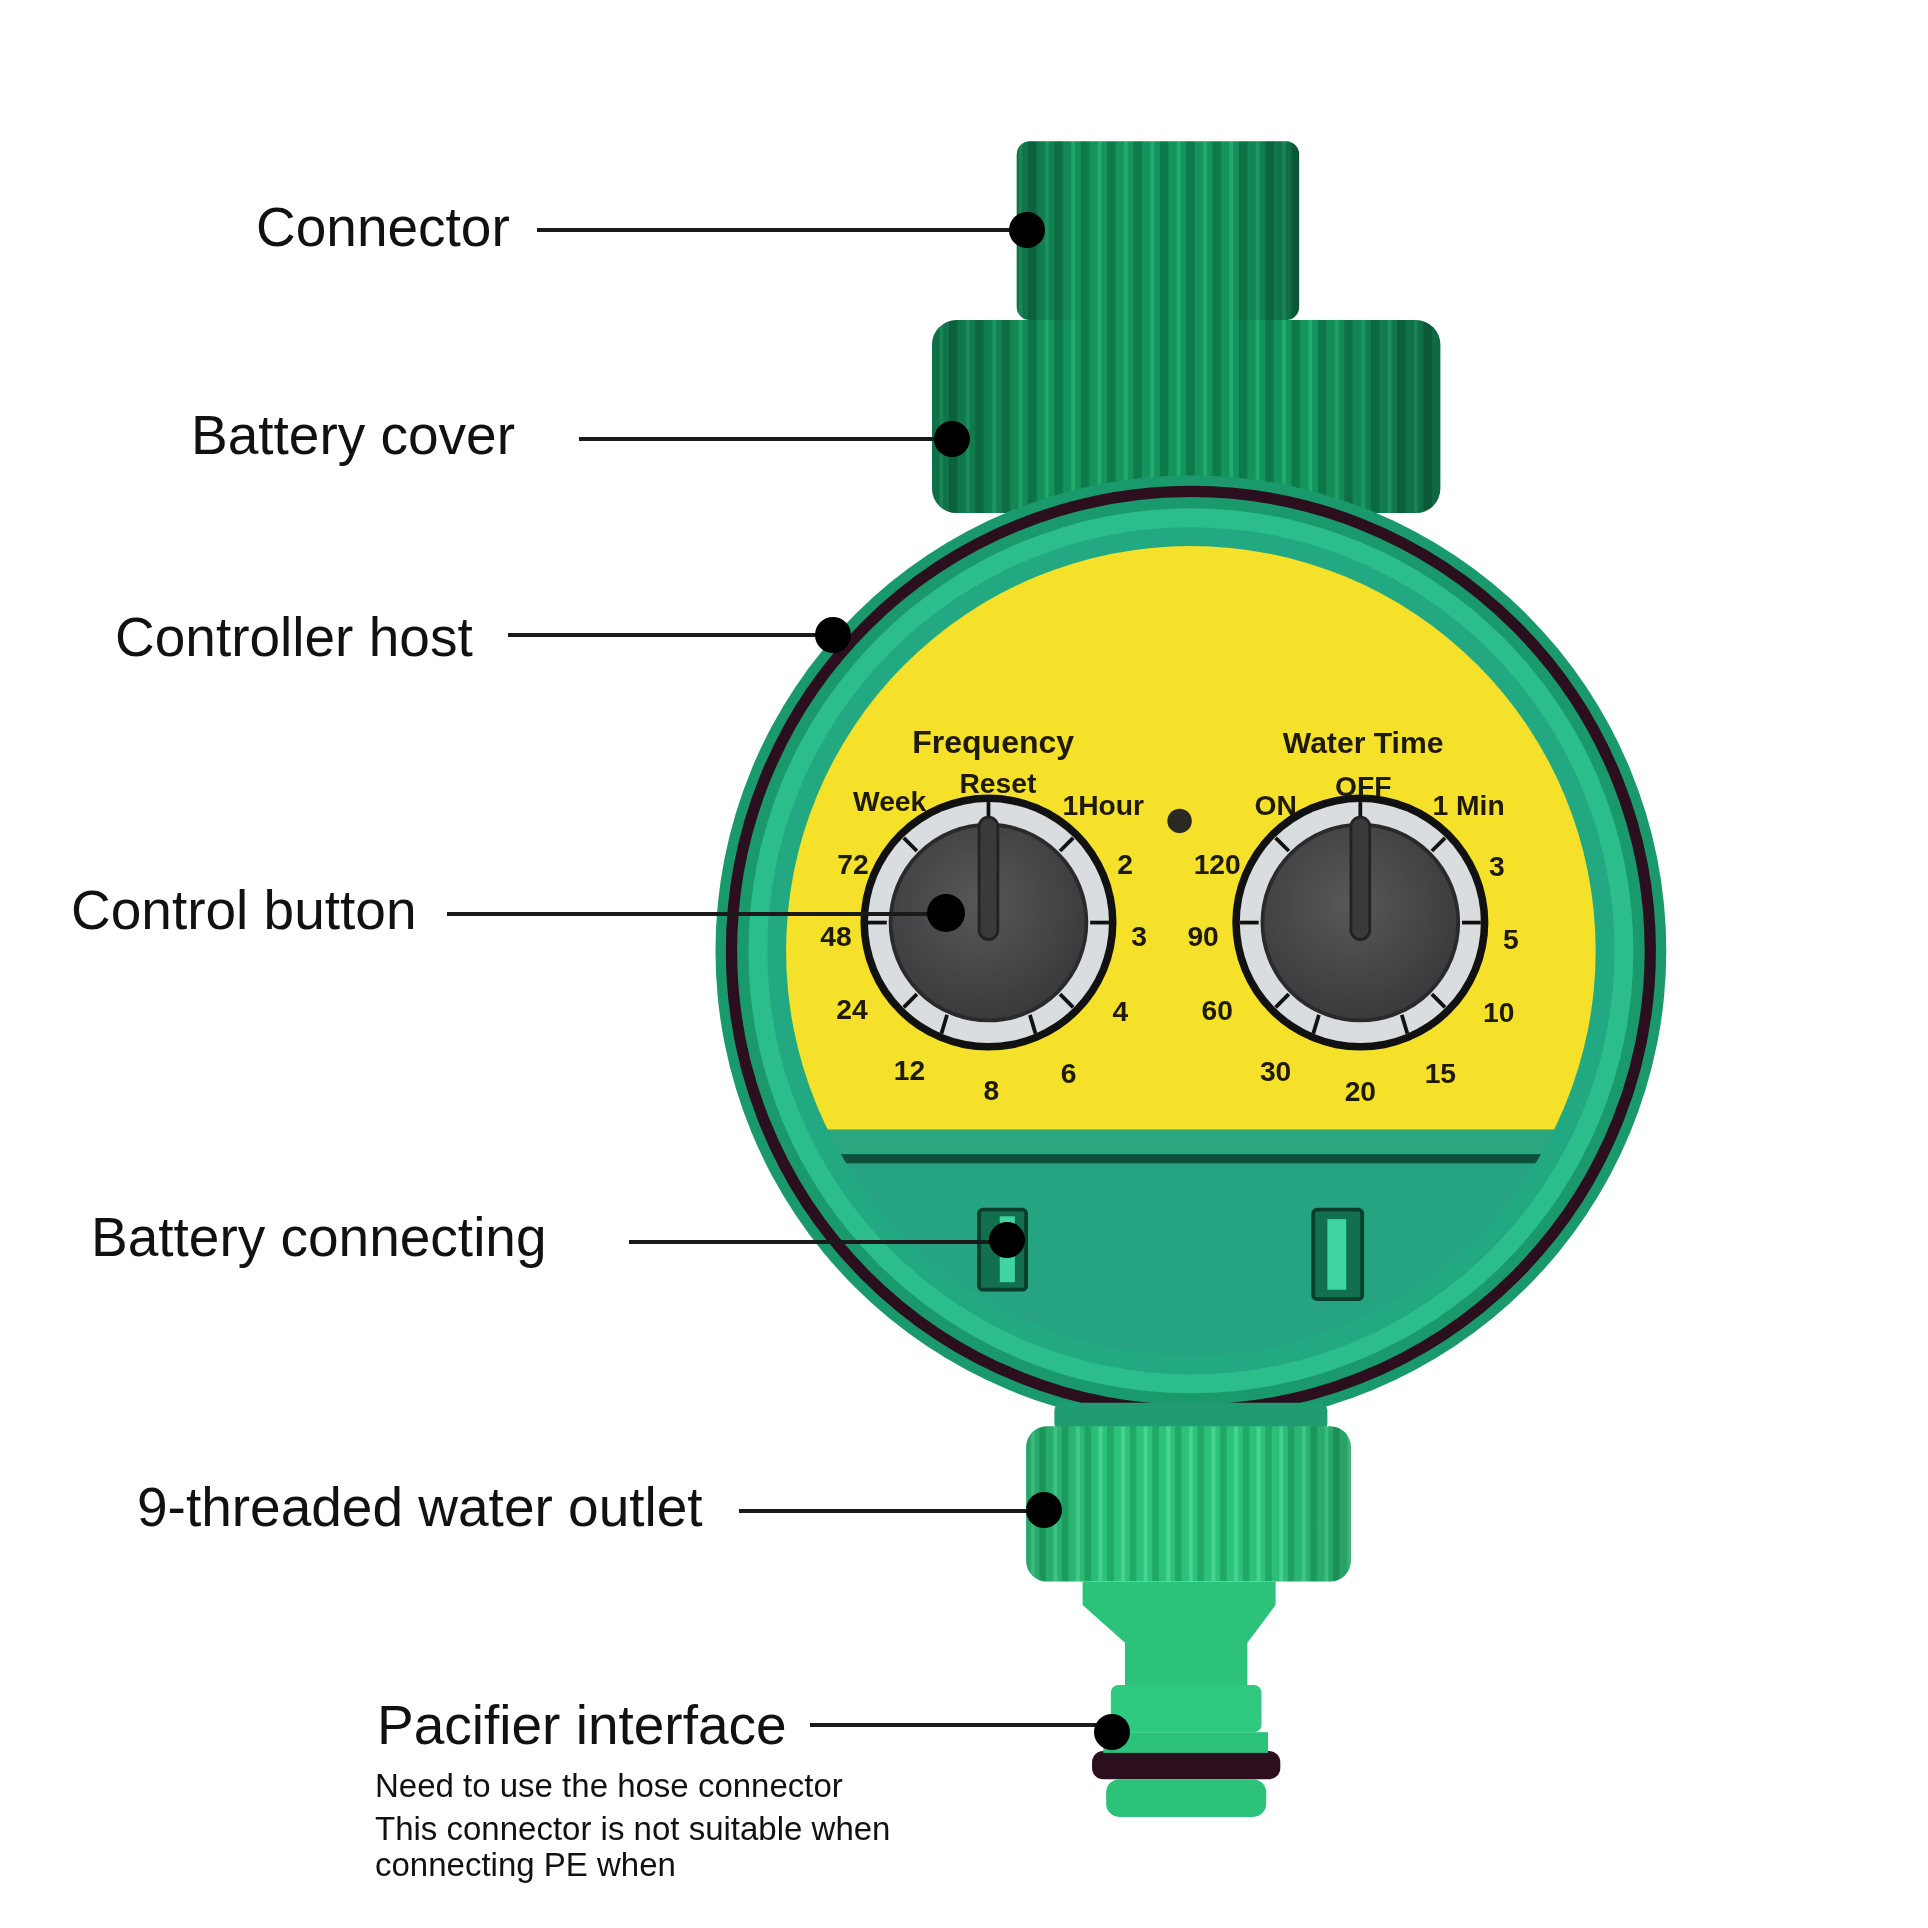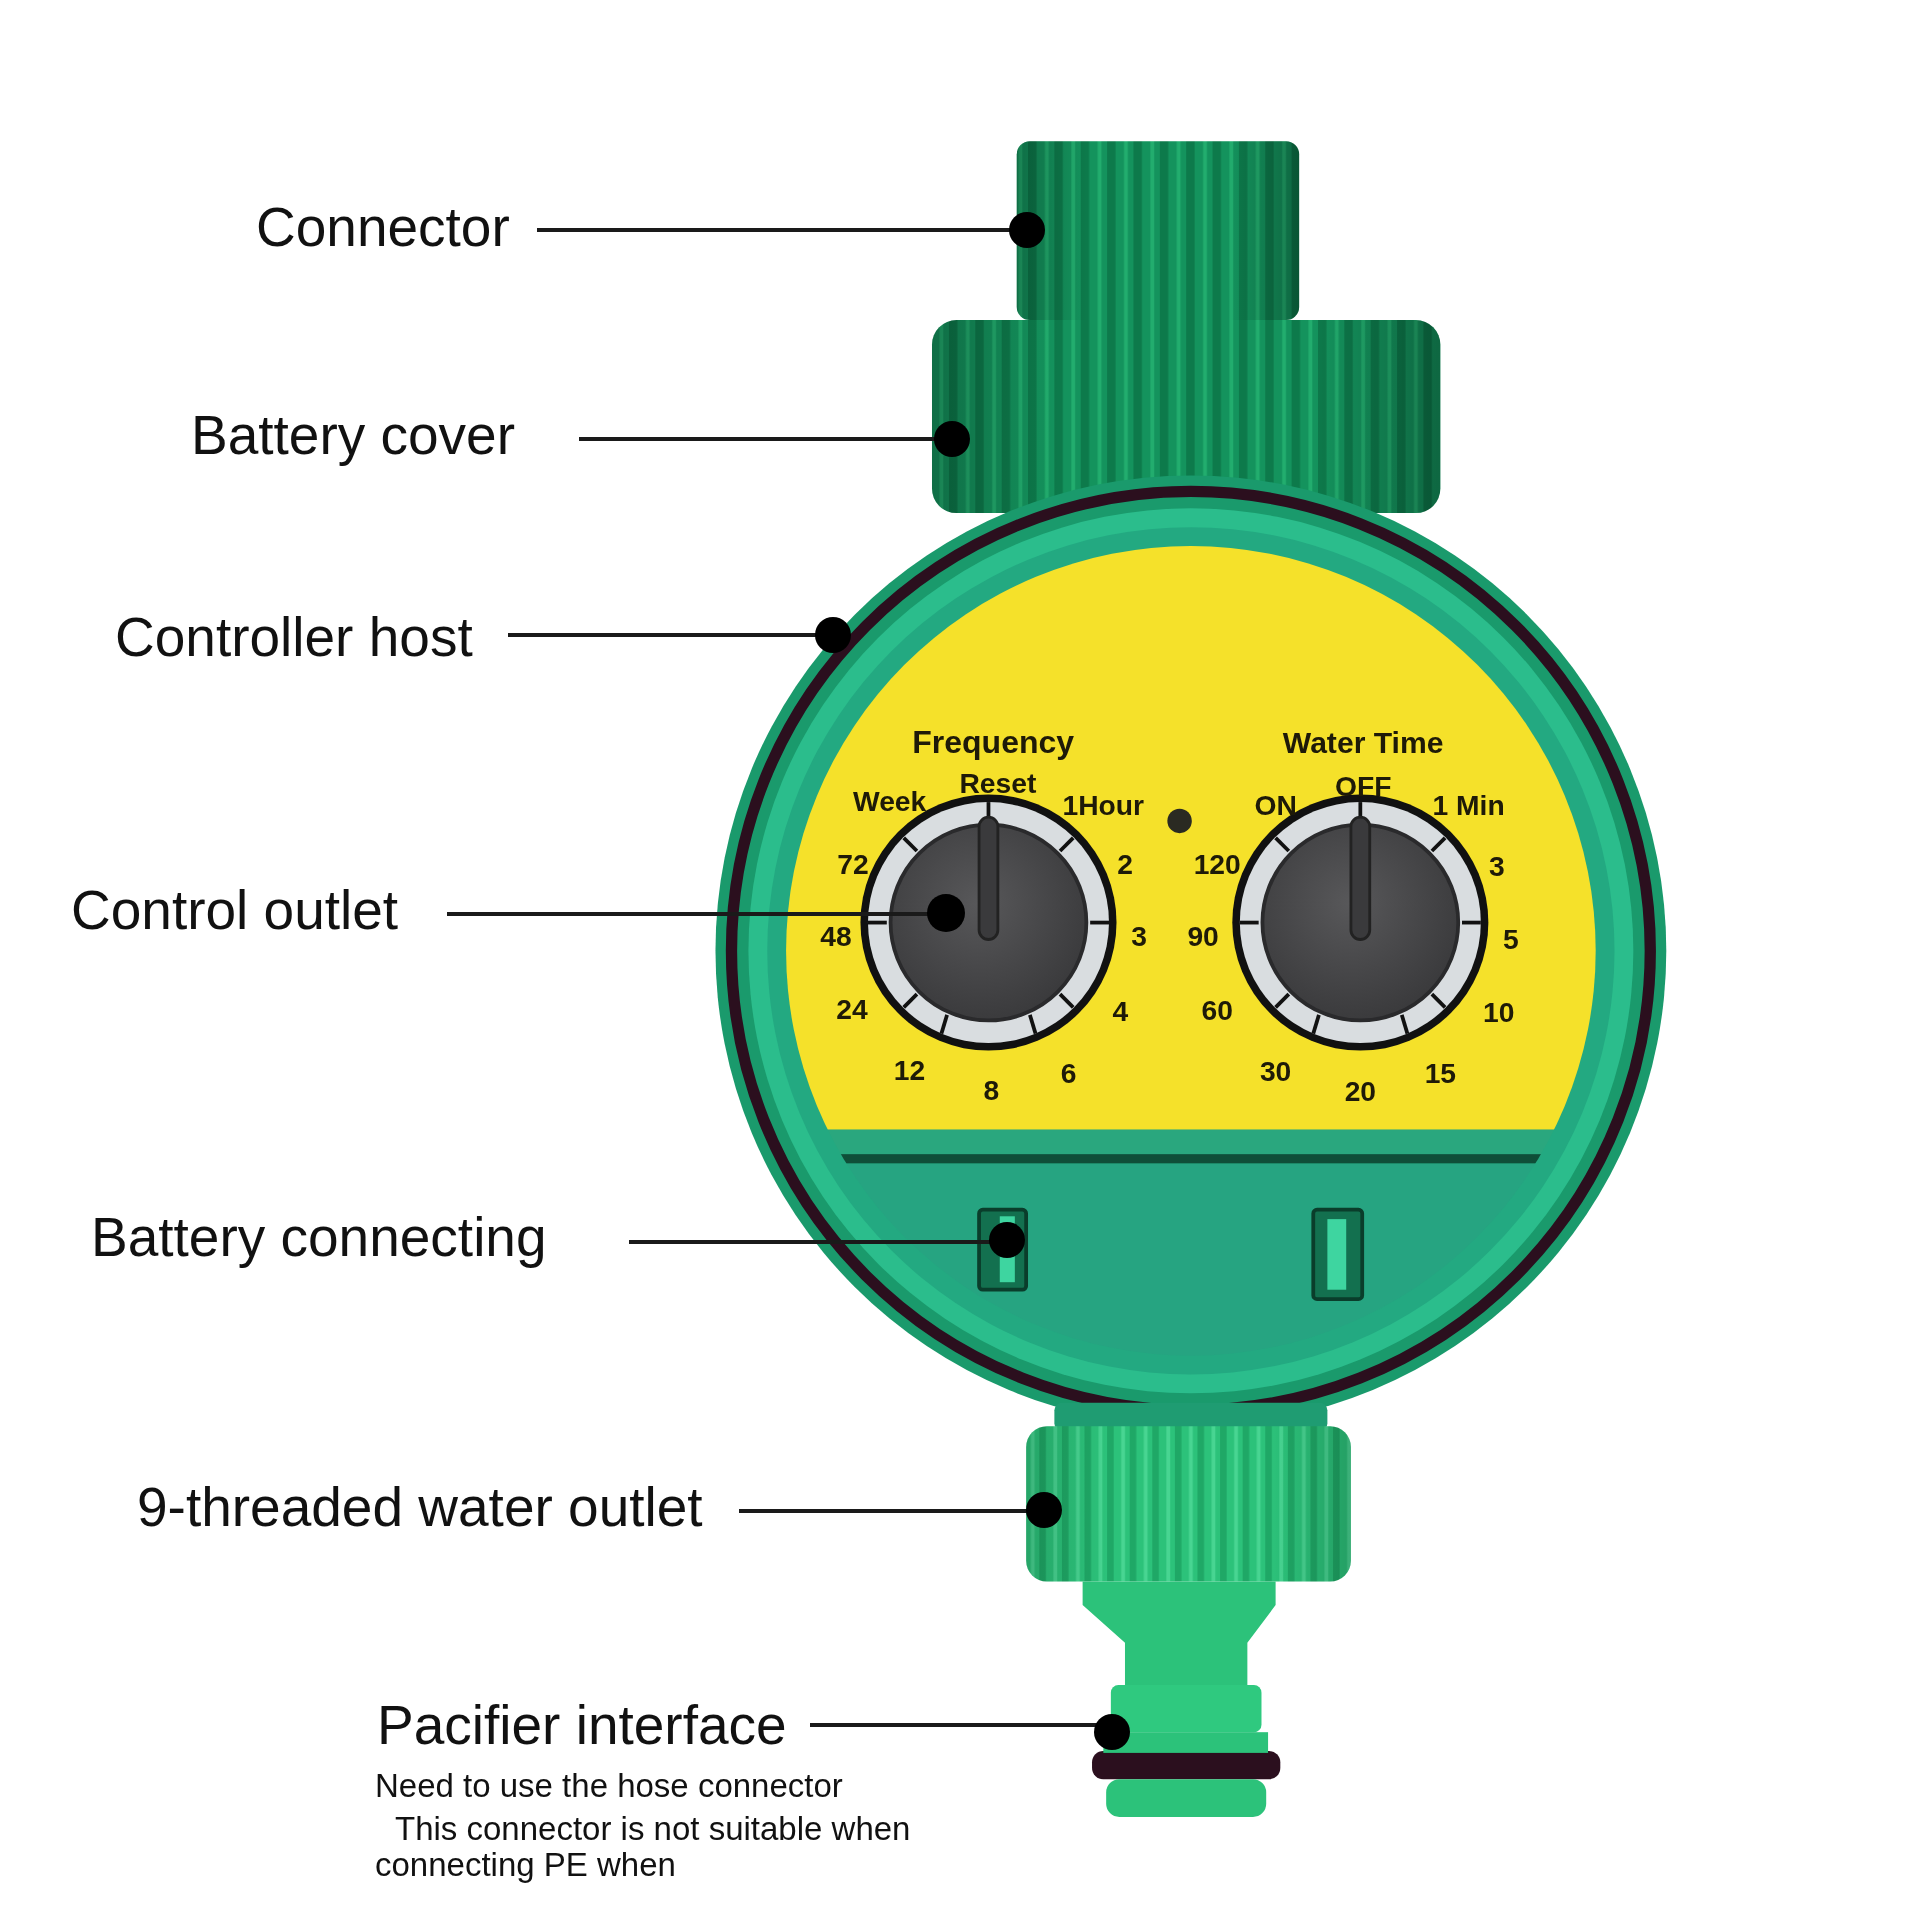--- a/index.html
+++ b/index.html
@@ -163,32 +163,32 @@
 <div class="dot" style="left:1009px;top:212px;"></div>
 
 <div class="label" style="left:191px;top:408px;">Battery cover</div>
 <div class="leader" style="left:579px;top:437px;width:372px;"></div>
 <div class="dot" style="left:934px;top:421px;"></div>
 
 <div class="label" style="left:115px;top:610px;">Controller host</div>
 <div class="leader" style="left:508px;top:633px;width:330px;"></div>
 <div class="dot" style="left:815px;top:617px;"></div>
 
-<div class="label" style="left:71px;top:883px;">Control outlet</div>
+<div class="label" style="left:71px;top:883px;">Control button</div>
 <div class="leader" style="left:447px;top:912px;width:499px;"></div>
 <div class="dot" style="left:927px;top:894px;width:38px;height:38px;"></div>
 
 <div class="label" style="left:91px;top:1210px;">Battery connecting</div>
 <div class="leader" style="left:629px;top:1240px;width:377px;"></div>
 <div class="dot" style="left:989px;top:1222px;"></div>
 
 <div class="label" style="left:137px;top:1480px;">9-threaded water outlet</div>
 <div class="leader" style="left:739px;top:1509px;width:301px;"></div>
 <div class="dot" style="left:1026px;top:1492px;"></div>
 
 <div class="label" style="left:377px;top:1698px;">Pacifier interface</div>
 <div class="leader" style="left:810px;top:1723px;width:301px;"></div>
 <div class="dot" style="left:1094px;top:1714px;"></div>
 
 <div class="note" style="left:375px;top:1767px;">Need to use the hose connector</div>
-<div class="note" style="left:375px;top:1810px;margin-left:20px;">This connector is not suitable when</div>
+<div class="note" style="left:375px;top:1810px;">This connector is not suitable when</div>
 <div class="note" style="left:375px;top:1846px;">connecting PE when</div>
 
 
 </body></html>

